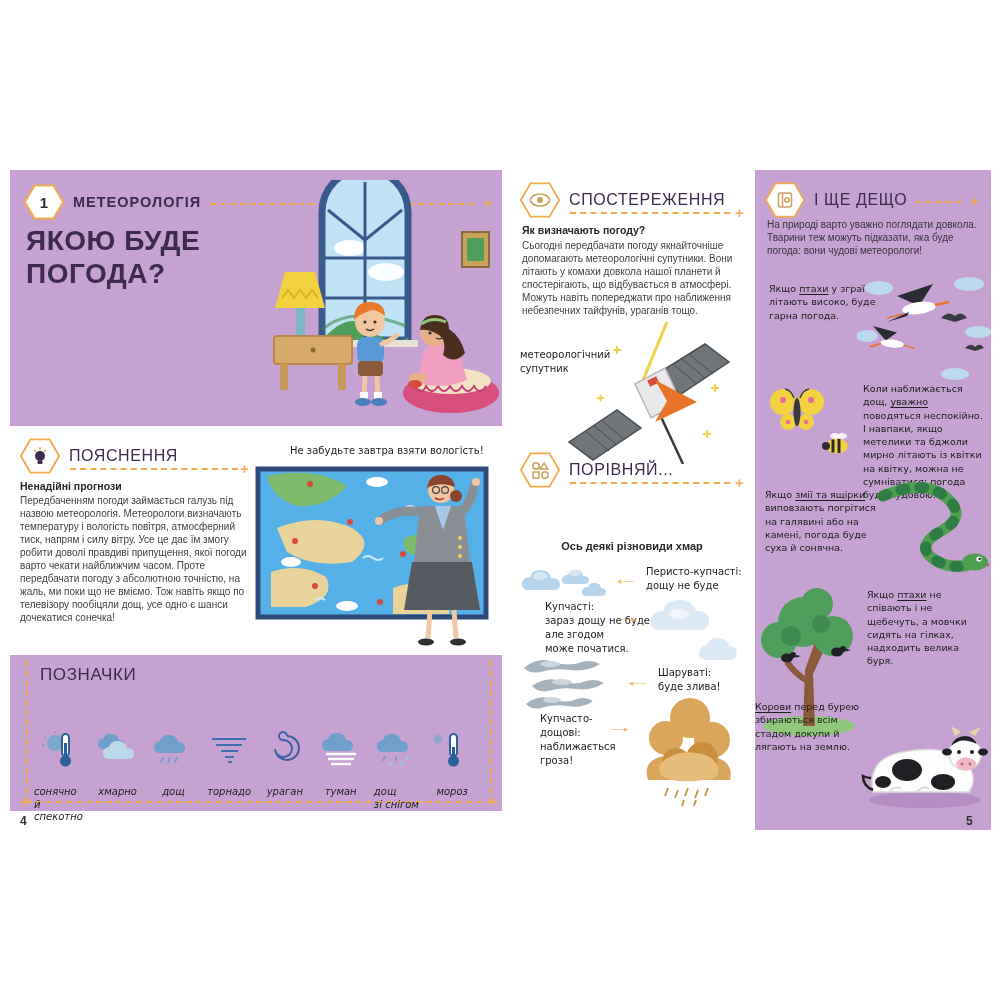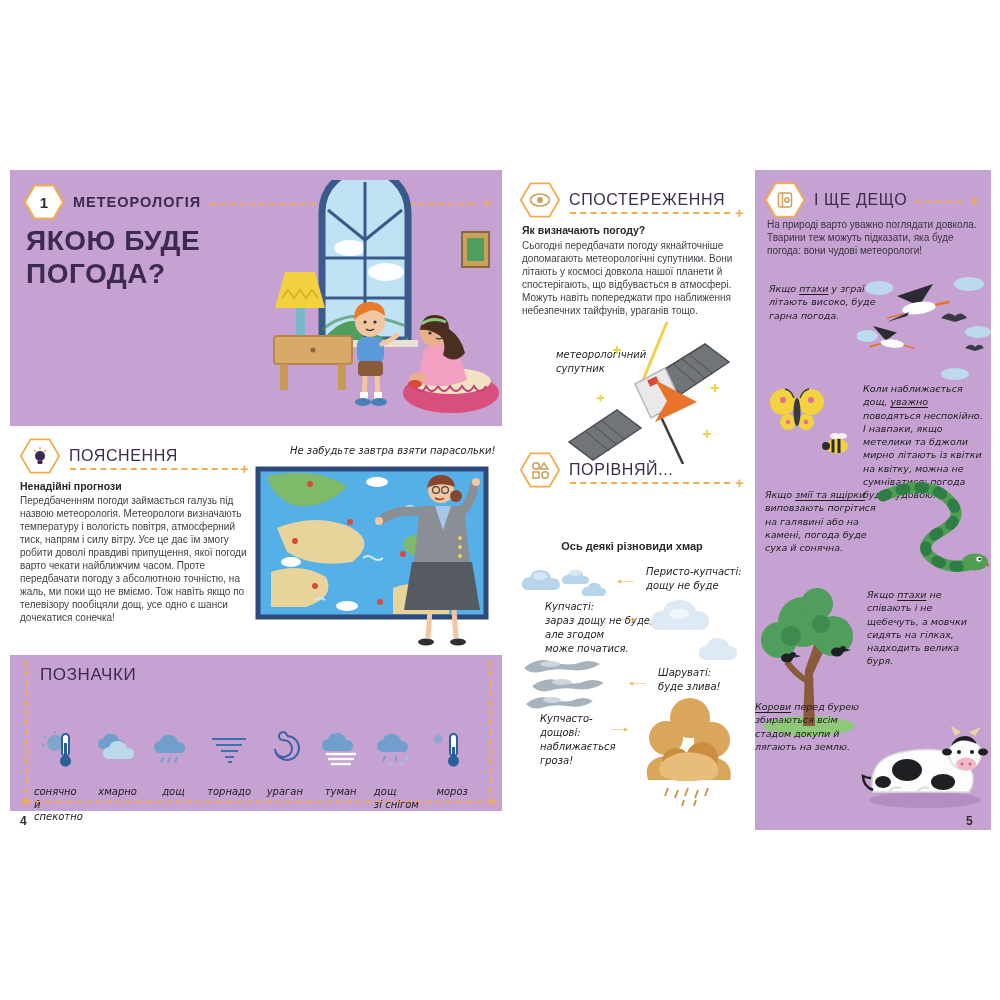--- a/index.html
+++ b/index.html
@@ -22,21 +22,21 @@
   .plus{color:var(--orange);font-weight:bold;font-size:15px;line-height:1}
   .hex{width:40px;height:36px;flex:0 0 auto;position:relative}
   .hex svg{display:block}
   .hex .inner{position:absolute;left:0;top:0;width:100%;height:100%;
               display:flex;align-items:center;justify-content:center}
   .chapter-label{font-weight:bold;color:var(--heading);font-size:14.5px;letter-spacing:1px}
   .page-title{font-size:28px;font-weight:bold;color:var(--heading);line-height:1.18;letter-spacing:.5px}
   .intro{font-size:10.6px;font-weight:bold;line-height:1.36;color:#3a3340}
   .bodytext{font-size:10px;line-height:1.3;color:var(--body)}
   .bold-sub{font-size:10.5px;font-weight:bold;color:#26262c;margin-bottom:2px}
-  .hand{font-family:"DejaVu Sans",sans-serif;font-style:italic;font-size:9.5px;line-height:1.4;color:#1d1d1d}
+  .hand{font-family:"DejaVu Sans",sans-serif;font-size:9.5px;line-height:1.4;color:#1d1d1d}
   .hand .u{text-decoration:underline;text-underline-offset:2px}
   .legend-row{display:flex;justify-content:space-between;align-items:flex-start}
   .legend-item{display:flex;flex-direction:column;align-items:center;width:56px}
   .legend-item svg{display:block}
   .legend-label{font-family:"DejaVu Sans",sans-serif;font-style:italic;font-size:10px;
                 line-height:1.25;color:#1d1d1d;text-align:left;margin-top:17px;white-space:pre-line}
   .arrow{color:var(--orange);font-size:15px;font-weight:bold;display:inline-block;transform:scaleX(1.9)}
   .pagenum{font-size:12px;font-weight:bold;color:#2e2e2e}
   .center{text-align:center}
 </style>
@@ -141,21 +141,21 @@
       </div>
     </div>
     <span class="sec-title">ПОЯСНЕННЯ</span>
   </div>
   <div class="abs" style="left:70px;top:468px;width:168px;border-top:2px dashed var(--orange)"></div>
   <span class="abs plus" style="left:240px;top:461px">+</span>
 
   <div class="abs bold-sub" style="left:20px;top:480px">Ненадійні прогнози</div>
   <div class="abs bodytext" style="left:20px;top:494px;width:236px">Передбаченням погоди займається галузь під назвою метеорологія. Метеорологи визначають температуру і вологість повітря, атмосферний тиск, напрям і силу вітру. Усе це дає їм змогу робити доволі правдиві припущення, якої погоди варто чекати найближчим часом. Проте передбачати погоду з абсолютною точністю, на жаль, ми поки що не вміємо. Тож навіть якщо по телевізору пообіцяли дощ, усе одно є шанси дочекатися сонечка!</div>
 
-  <div class="abs hand" style="left:290px;top:444px;width:210px;font-size:10px">Не забудьте завтра взяти парасольки!</div>
+  <div class="abs hand" style="left:290px;top:444px;width:210px;font-size:10px">Не забудьте завтра взяти вологість!</div>
 
   <svg class="abs" style="left:255px;top:466px" width="242" height="186" viewBox="0 0 242 186">
     <rect x="3" y="3" width="228" height="148" fill="#56b0e8" stroke="#2d4a7a" stroke-width="5"></rect>
     <path d="M12 10 Q62 0 92 20 Q72 42 42 40 Q17 32 12 10 Z" fill="#7fba6a"></path>
     <path d="M22 62 Q62 46 97 62 Q122 77 97 96 Q57 102 32 86 Z" fill="#e8d49a"></path>
     <path d="M150 72 q22 -9 32 5 q-5 16 -27 11 q-10 -8 -5 -16z" fill="#7fba6a"></path>
     <path d="M16 106 Q46 96 71 111 Q81 131 51 141 L16 141 Z" fill="#e8d49a"></path>
     <path d="M138 122 q30 -11 56 4 l0 22 l-56 0 z" fill="#e8d49a"></path>
     <g fill="#d84a3a">
         <circle cx="55" cy="18" r="3"></circle>
@@ -314,23 +314,23 @@
             <circle cx="11" cy="8" r="3" fill="#caa05a"></circle>
           </svg>
       </div>
     </div>
     <span class="sec-title">СПОСТЕРЕЖЕННЯ</span>
   </div>
   <div class="abs" style="left:570px;top:212px;width:160px;border-top:2px dashed var(--orange)"></div>
   <span class="abs plus" style="left:735px;top:205px">+</span>
 
   <div class="abs bold-sub" style="left:522px;top:224px">Як визначають погоду?</div>
-  <div class="abs bodytext" style="left:522px;top:239px;width:226px">Сьогодні передбачати погоду якнайточніше допомагають метеорологічні супутники. Вони літають у космосі довкола нашої планети й спостерігають, що відбувається в атмосфері. Можуть навіть попереджати про наближення небезпечних тайфунів, ураганів тощо.</div>
-
-  <div class="abs hand pre" style="left:556px;top:348px;font-size:10px">метеорологічний
+  <div class="abs bodytext" style="left:522px;top:239px;width:226px">Сьогодні передбачати погоду якнайточніше допомагають метеорологічні супутники. Вони літають у комахи довкола нашої планети й спостерігають, що відбувається в атмосфері. Можуть навіть попереджати про наближення небезпечних тайфунів, ураганів тощо.</div>
+
+  <div class="abs hand pre" style="left:520px;top:348px;font-size:10px">метеорологічний
 супутник</div>
 
   <svg class="abs" style="left:555px;top:322px" width="185" height="142" viewBox="0 0 185 142">
     <line x1="112" y1="0" x2="88" y2="58" stroke="#f2d14a" stroke-width="3"></line>
     <line x1="100" y1="82" x2="128" y2="142" stroke="#3a3a3a" stroke-width="2.5"></line>
     <g fill="#70757a" stroke="#4a4e52" stroke-width="1.5">
       <polygon points="102,52 150,22 174,40 126,72"></polygon>
       <polygon points="14,120 62,88 86,106 38,138"></polygon>
     </g>
     <g stroke="#4a4e52" stroke-width="1">

